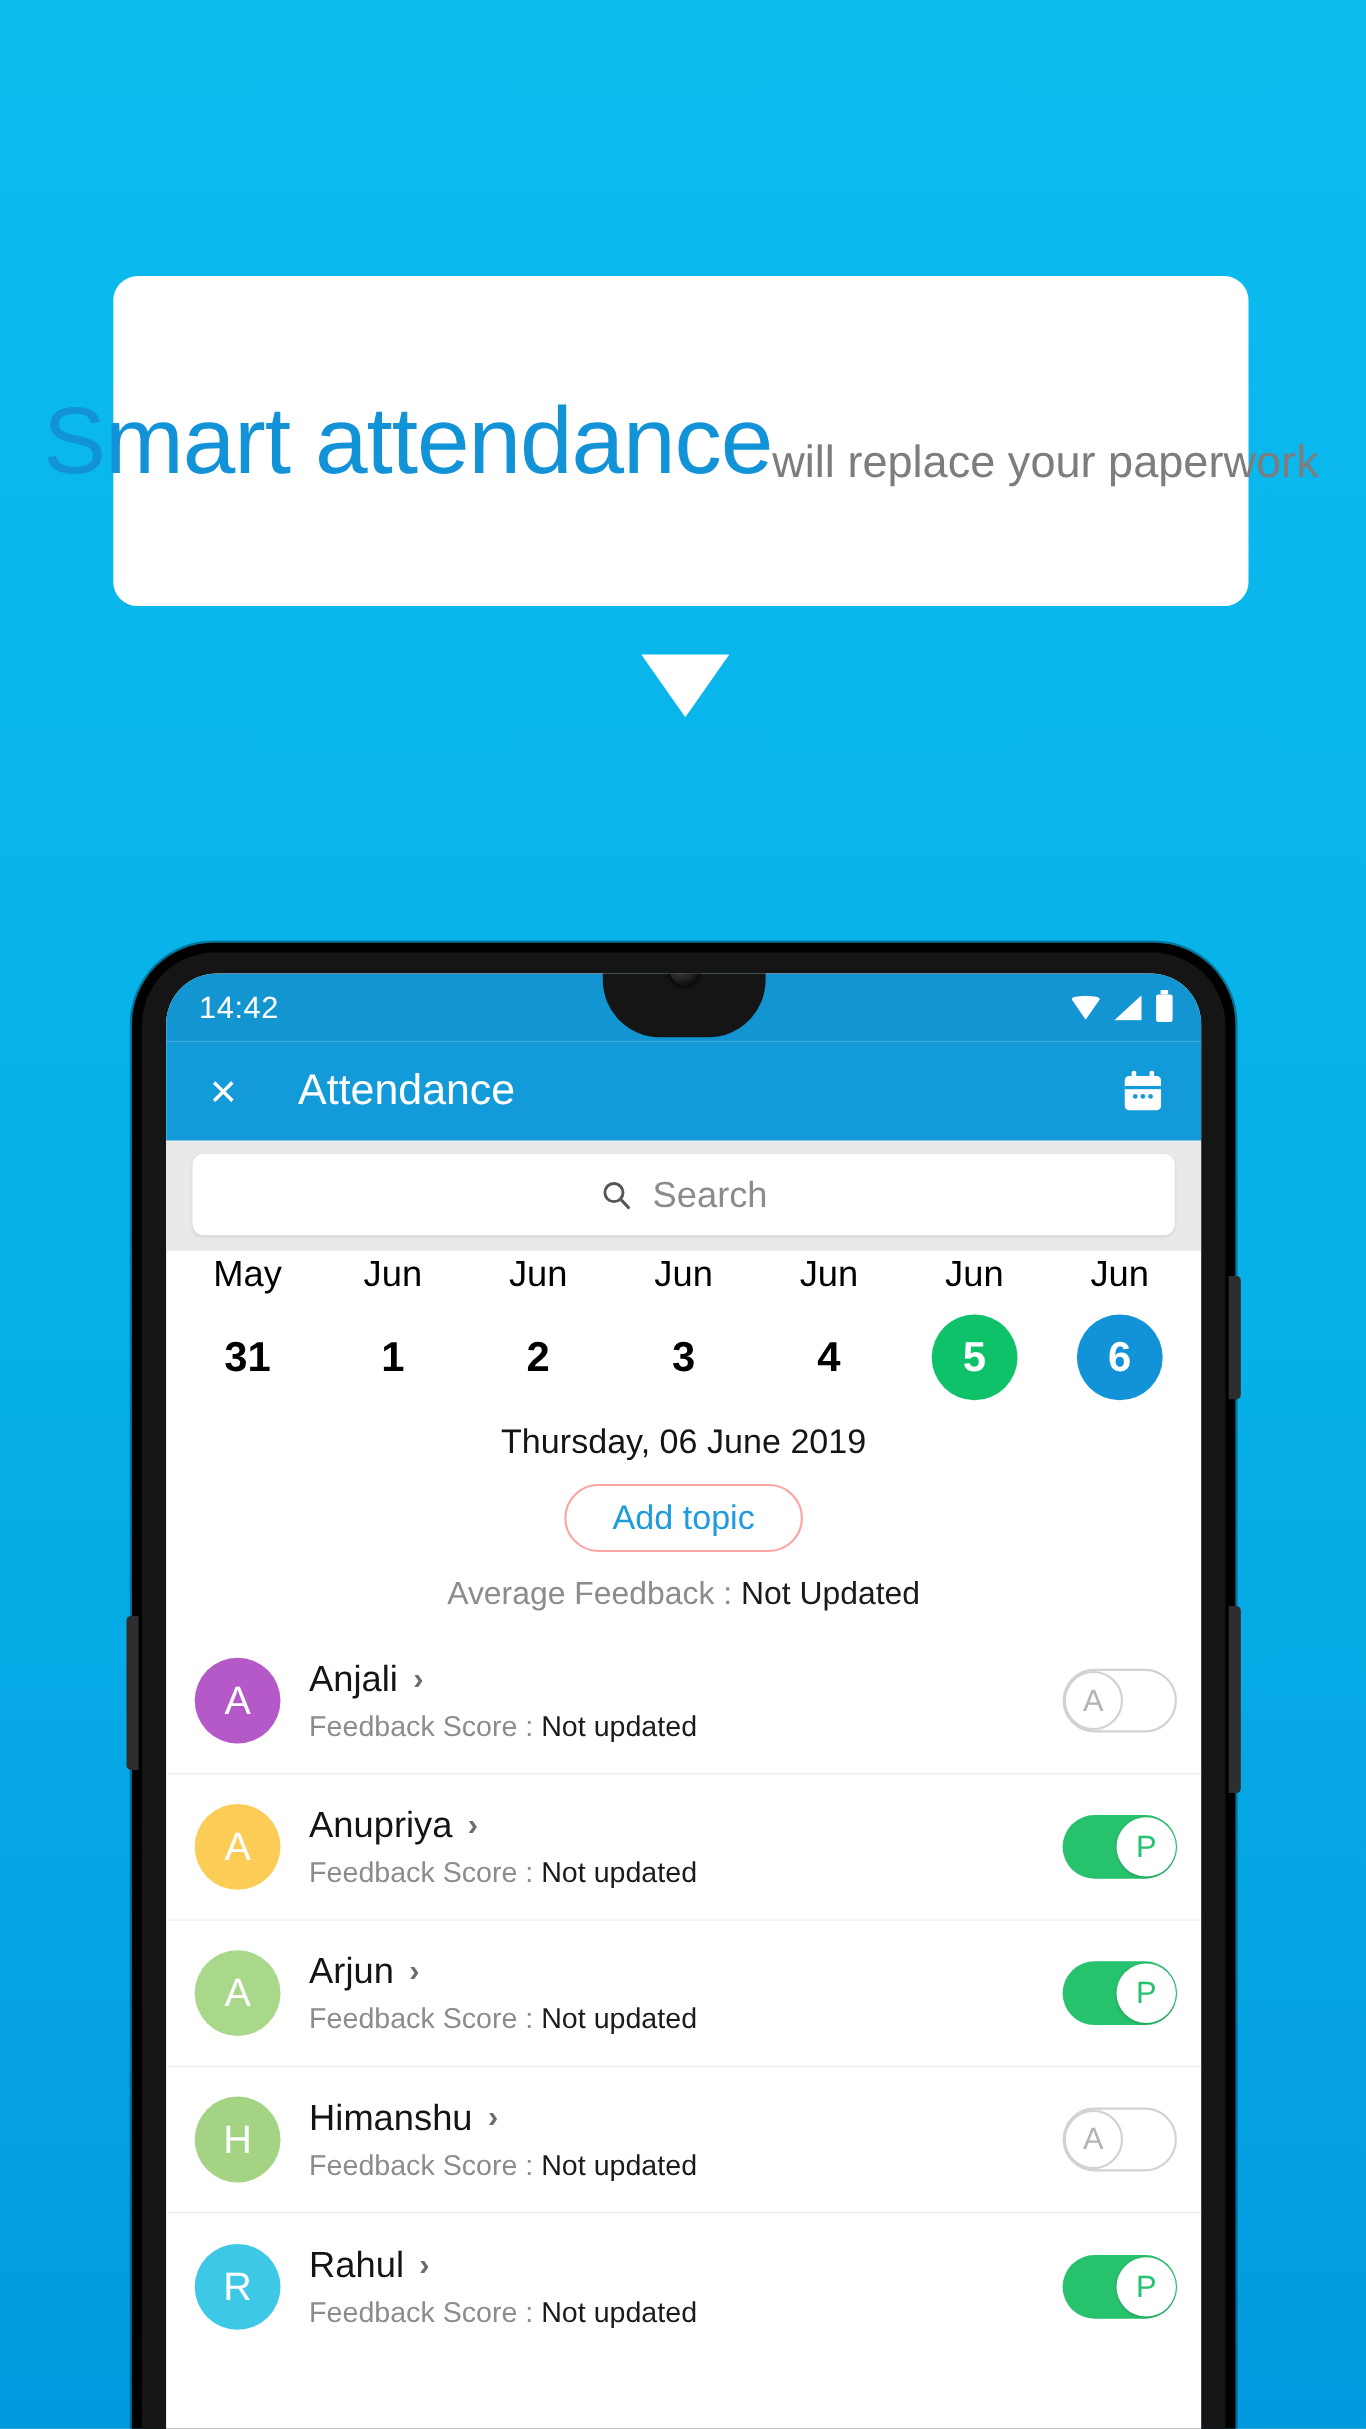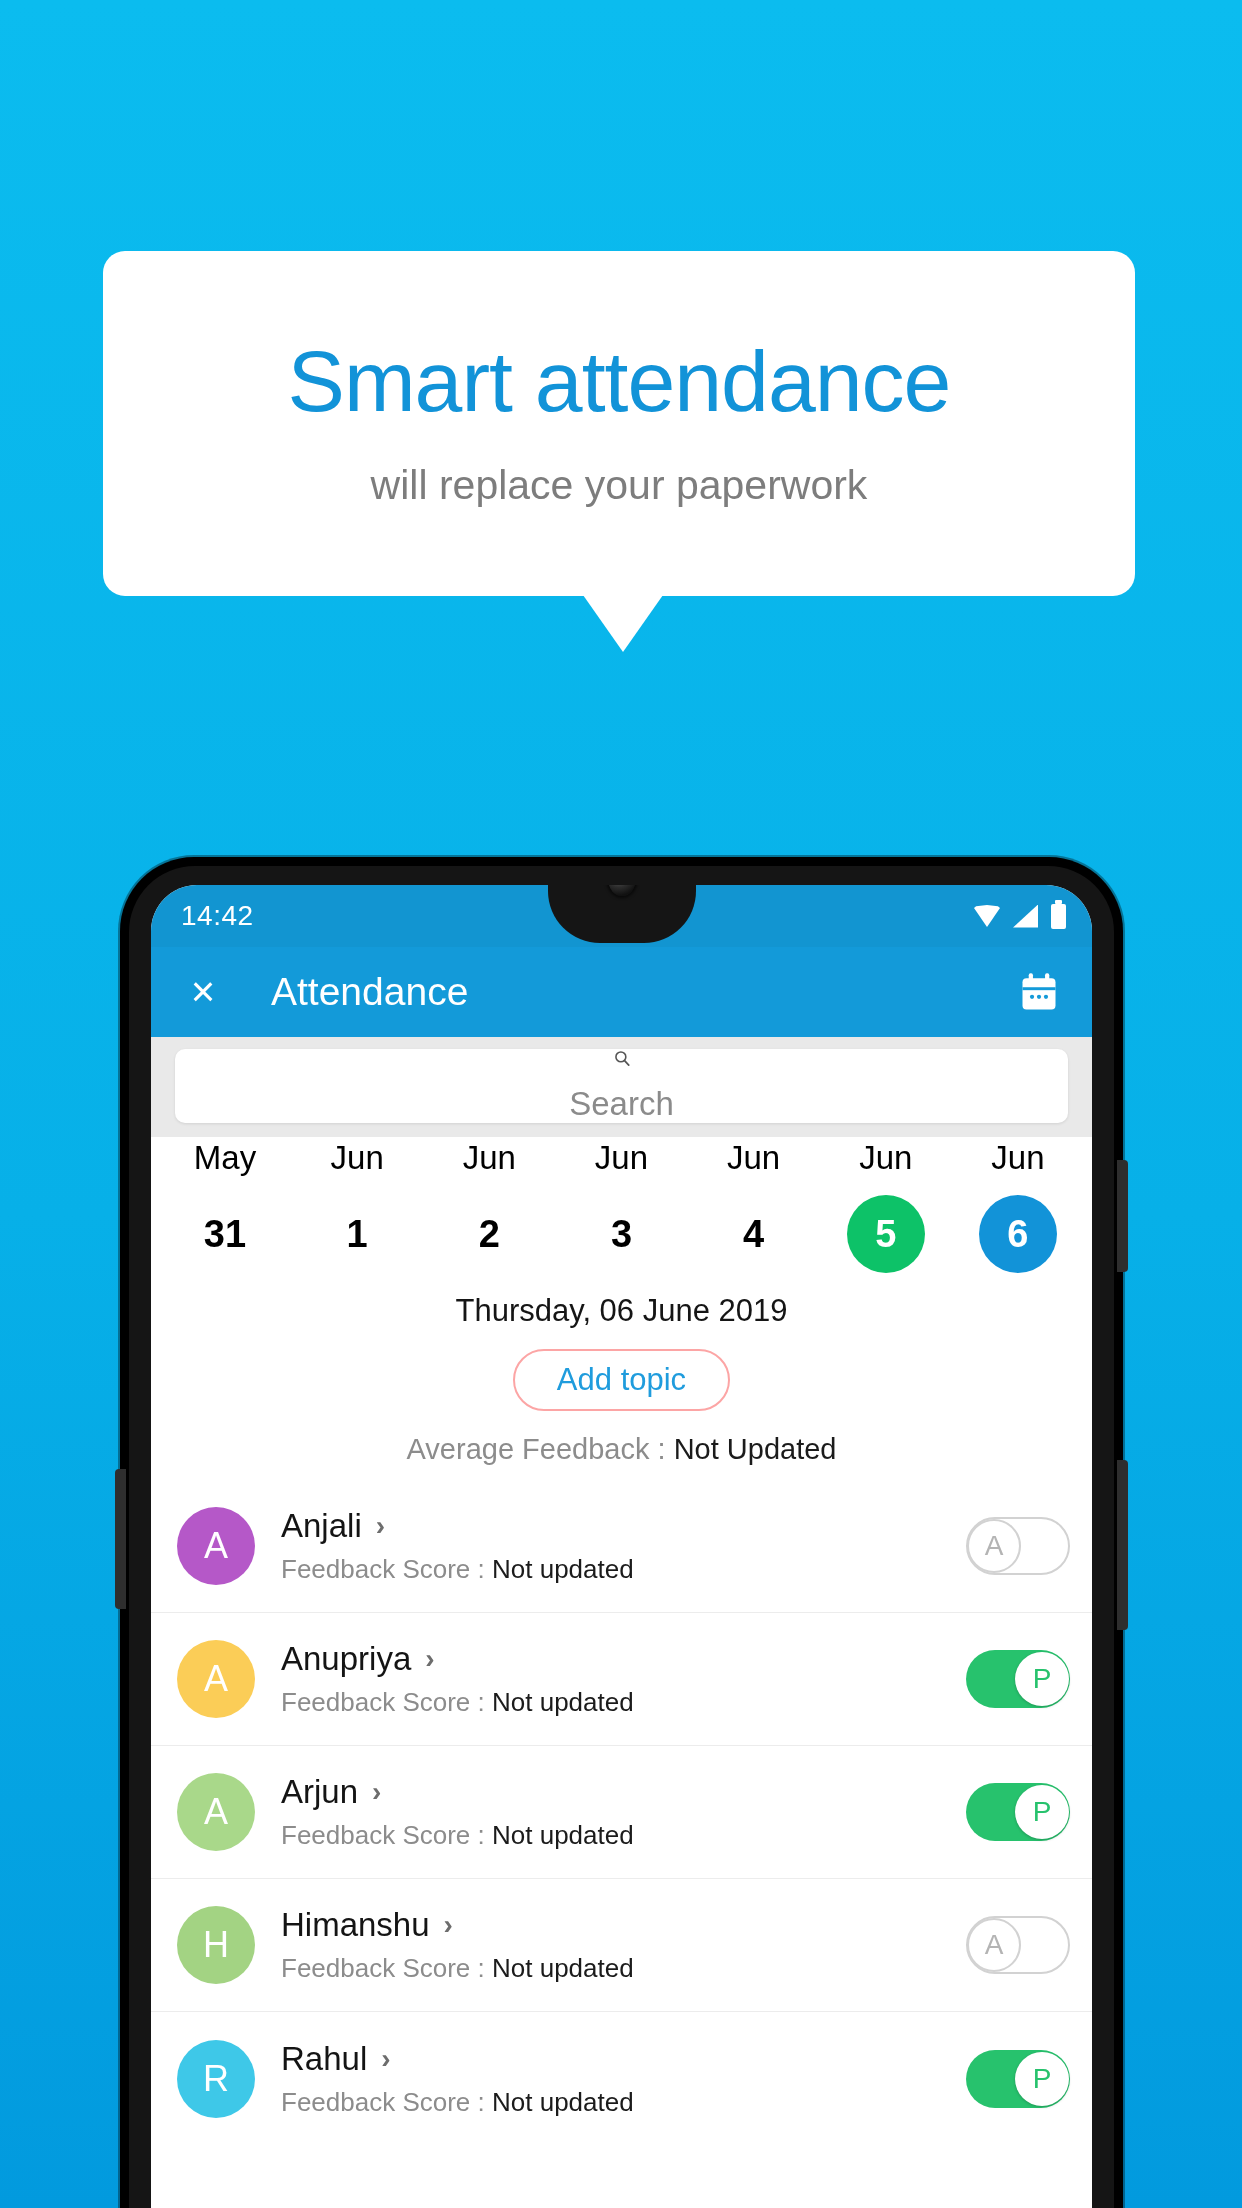--- a/index.html
+++ b/index.html
@@ -10,24 +10,24 @@
   body {
     background:#0ab8ec;
     background:linear-gradient(180deg,#0bbcef 0%, #07b0e8 55%, #029ade 100%);
     position:relative;
   }
 
   
   .bubble {
     position:absolute;
     left:103px; top:251px;
-    width:1032px; height:345px;
+    width:1032px; height:300px;
     background:#ffffff;
     border-radius:22px;
-    display:flex; flex-direction:column;
+    display:flex; flex-direction:row;
     align-items:center; justify-content:center;
   }
   .bubble-title {
     color:#1293d8;
     font-size:86px;
     font-weight:400;
     letter-spacing:-1px;
     line-height:1;
     white-space:nowrap;
   }
@@ -157,21 +157,20 @@
     background:#e9e9e9;
     padding:12px 24px 14px 24px;
   }
   .searchbox {
     height:74px;
     background:#ffffff;
     border-radius:10px;
     display:flex; align-items:center; justify-content:center;
     gap:18px;
     box-shadow:0 1px 3px rgba(0,0,0,.10);
-    flex-direction:column;
   }
   .search-ico { width:30px;height:30px; display:block; }
   .search-ph { color:#8b8b8b; font-size:33px; }
 
   
   .datestrip {
     display:flex;
     padding:2px 10px 4px 10px;
     justify-content:space-between;
   }

